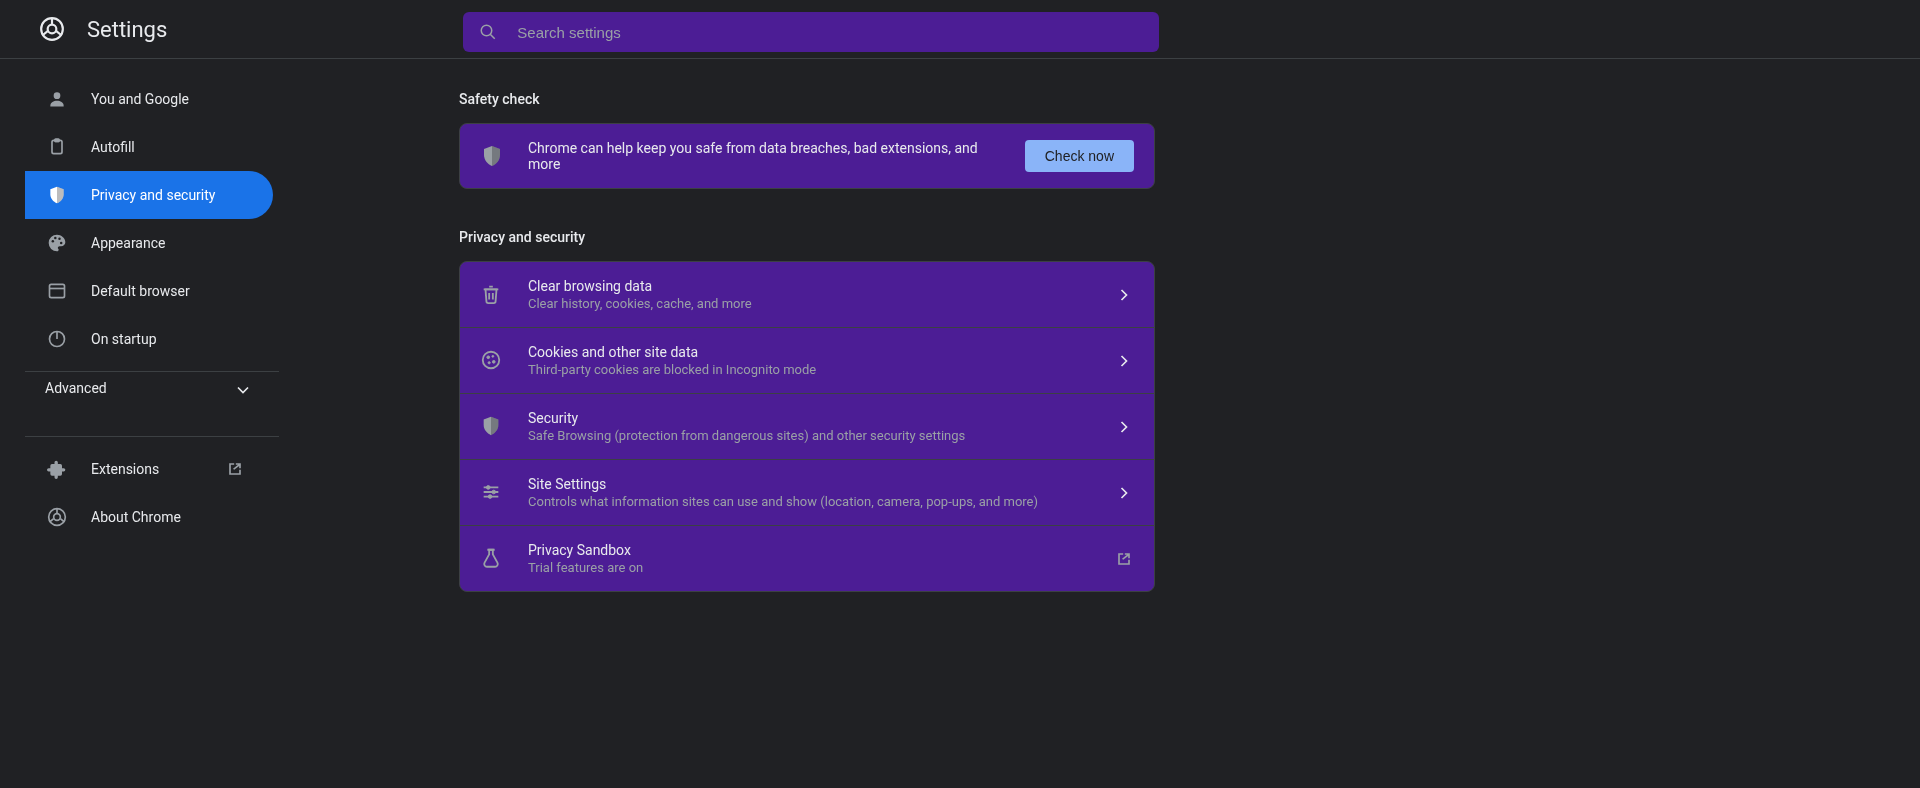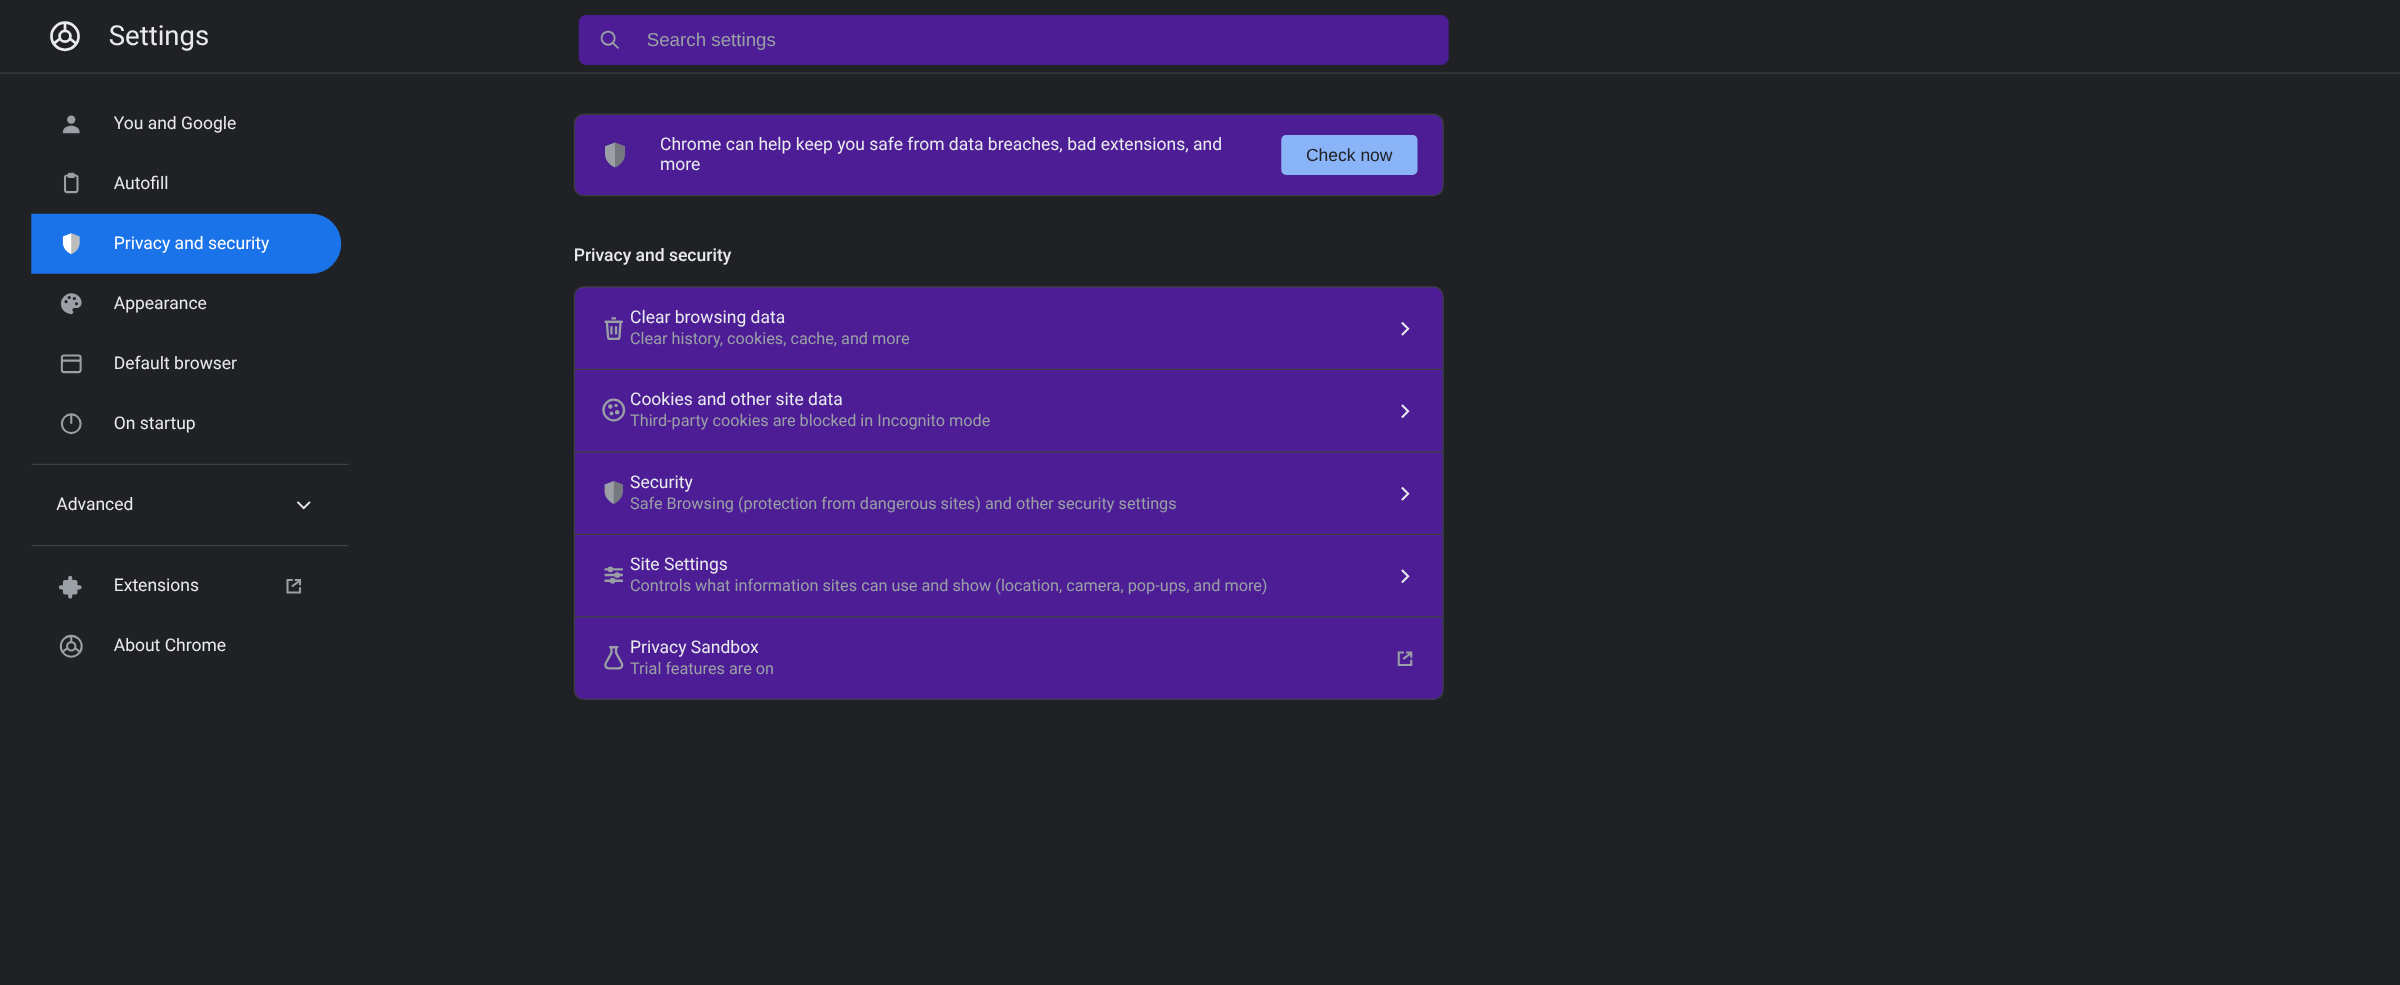--- a/index.html
+++ b/index.html
@@ -16,33 +16,33 @@
   .divider { height:1px; background:#3c4043; }
 
   .layout { display:flex; height:calc(100% - 60px);margin-left:25px; }
   .sidebar { width:254px; padding-top:16px; display:flex; flex-direction:column; border-right:0; }
 
   .nav-item { height:48px; display:flex; align-items:center; padding-left:22px; gap:24px; font-size:14px; color:#e8eaed; cursor:pointer; border-top-right-radius:24px; border-bottom-right-radius:24px; margin-right:6px; }
   .nav-item .ic { width:20px; height:20px; fill:#9aa0a6; color:#9aa0a6; flex:0 0 20px; display:flex; align-items:center; justify-content:center; }
   .nav-item.active { background:#1a73e8; color:#fff; }
   .nav-item.active .ic { fill:#fff; color:#fff; }
 
-  .adv { height:48px; display:flex; align-items:center; padding:0 20px; font-size:14px; justify-content:space-between; cursor:pointer; margin-right:6px;}
+  .adv { height:48px; display:flex; align-items:flex-start; padding:0 20px; font-size:14px; justify-content:space-between; cursor:pointer; margin-right:6px;}
   .adv .chev { width:20px; height:20px; fill:#9aa0a6; }
 
   .sidebar-sep { height:1px; background:#3c4043; margin:8px 0; }
 
   .nav-item .ext-icon { margin-left:auto; margin-right:28px; width:20px; height:20px; fill:#9aa0a6; }
 
   .main { flex:1; padding:32px 0 0 180px; }
 
   .section-label { font-size:14px; color:#e8eaed; margin-bottom:16px; font-weight:500; }
 
   .card { width:696px; background:#4c1d95; border-radius:8px; border:1px solid #3c4043; overflow:hidden; }
-  .card-row { display:flex; align-items:center; padding:16px 20px; border-bottom:1px solid #3c4043; cursor:pointer; min-height:64px; }
+  .card-row { display:flex; align-items:center; padding:16px 20px; gap:24px; border-bottom:1px solid #3c4043; cursor:pointer; min-height:64px; }
   .card-row:last-child { border-bottom:0; }
   .card-row .ic { width:24px; height:24px; fill:#9aa0a6; color:#9aa0a6; flex:0 0 24px; }
   .card-row .texts { flex:1; }
   .card-row .t1 { font-size:14px; color:#e8eaed; }
   .card-row .t2 { font-size:13px; color:#9aa0a6; margin-top:2px; }
   .card-row .chev { width:20px; height:20px; fill:#9aa0a6; }
 
   .safety-row { display:flex; align-items:center; padding:16px 20px; gap:24px;}
   .safety-row .msg { flex:1; font-size:14px; }
   .check-btn { background:#8ab4f8; color:#202124; font-size:14px; font-weight:500; padding:8px 20px; border:0; border-radius:4px; cursor:pointer; }
@@ -235,20 +235,21 @@
           <svg viewBox="0 0 24 24" width="20" height="20" stroke="#9aa0a6">
             <use href="#i-chrome"></use>
           </svg>
         </span>
       <span>About Chrome</span>
     </div>
   </div>
 
   <div class="main">
 
+    <div class="section-label">Safety check</div>
     <div class="card">
       <div class="safety-row">
         <span class="ic" style="width:24px;height:24px;">
             <svg viewBox="0 0 24 24" width="24" height="24" fill="#9aa0a6">
               <use href="#i-shield"></use>
             </svg>
           </span>
         <span class="msg">Chrome can help keep you safe from data breaches, bad extensions, and more</span>
         <button class="check-btn">Check now</button>
       </div>

